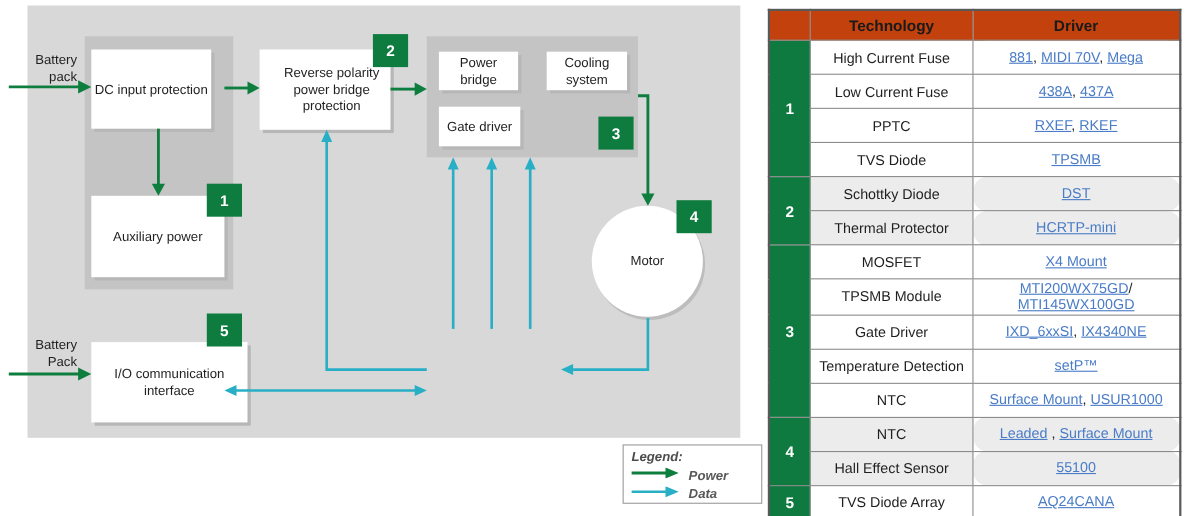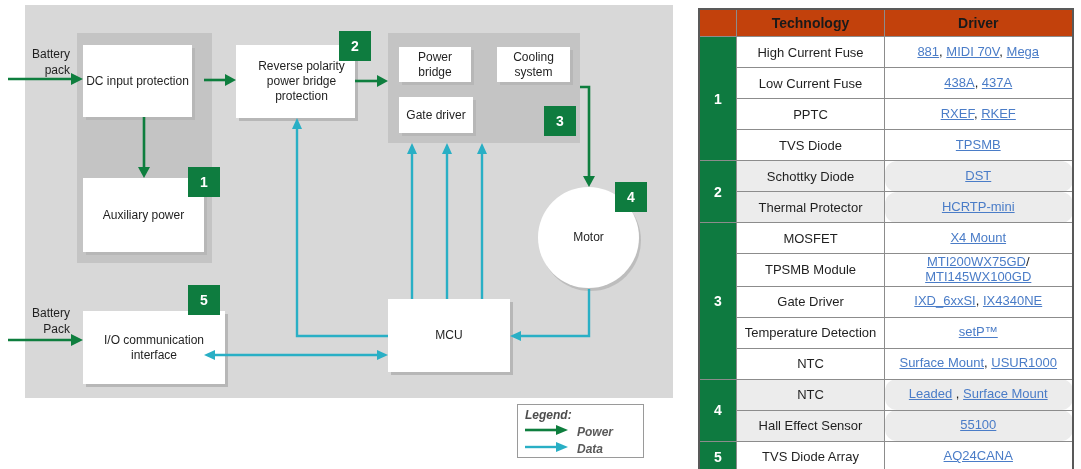--- a/index.html
+++ b/index.html
@@ -46,21 +46,21 @@
   #batt-top{left:12px;top:47px;}
   #batt-bottom{left:12px;top:306px;}
 
   #arrow-layer{position:absolute;left:0;top:0;width:700px;height:469px;z-index:5;pointer-events:none;}
   .pw{stroke:var(--power-green);stroke-width:2.6;fill:none;}
   .pw-h{fill:var(--power-green);stroke:none;}
   .dt{stroke:var(--data-cyan);stroke-width:2.4;fill:none;}
   .dt-h{fill:var(--data-cyan);stroke:none;}
 
   
-  .legend{position:absolute;left:517px;top:404px;width:127px;height:54px;background:#fff;
+  .legend{position:absolute;left:566px;top:404px;width:127px;height:54px;background:#fff;
           border:1px solid #9a9a9a;box-sizing:border-box;padding:3px 7px;z-index:6;}
   .legend-title{font-size:12px;font-style:italic;font-weight:bold;color:#4d4d4d;}
   .legend-row{display:flex;align-items:flex-start;gap:8px;margin-top:3px;font-weight:bold;}
   .legend-row .lab{font-size:12px;font-style:italic;color:#595959;}
 
   
   .ptable{position:absolute;left:698px;top:8px;border-collapse:collapse;z-index:2;
           border:2px solid #595959;font-size:13px;}
   .ptable th,.ptable td{border:1px solid #8c8c8c;text-align:center;vertical-align:middle;padding:1px 4px;}
   .ptable th{height:24px;background:#c2410c;font-size:14px;font-weight:bold;color:#1a1a1a;}
@@ -84,21 +84,20 @@
   <div class="batt-label" id="batt-top">Battery pack</div>
   <div class="batt-label" id="batt-bottom">Battery Pack</div>
 
   <div class="dbox" id="dc-input">DC input protection</div>
   <div class="dbox" id="reverse">Reverse polarity power bridge protection</div>
   <div class="dbox" id="power-bridge">Power bridge</div>
   <div class="dbox" id="cooling">Cooling system</div>
   <div class="dbox" id="gate-driver">Gate driver</div>
   <div class="dbox" id="aux-power">Auxiliary power</div>
   <div class="dbox" id="io-box">I/O communication interface</div>
-  <div class="dbox" id="mcu-box">MCU</div>
   <div class="dbox" id="motor">Motor</div>
 
   <div class="badge" id="badge1">1</div>
   <div class="badge" id="badge2">2</div>
   <div class="badge" id="badge3">3</div>
   <div class="badge" id="badge4">4</div>
   <div class="badge" id="badge5">5</div>
 
   <svg id="arrow-layer">
 

